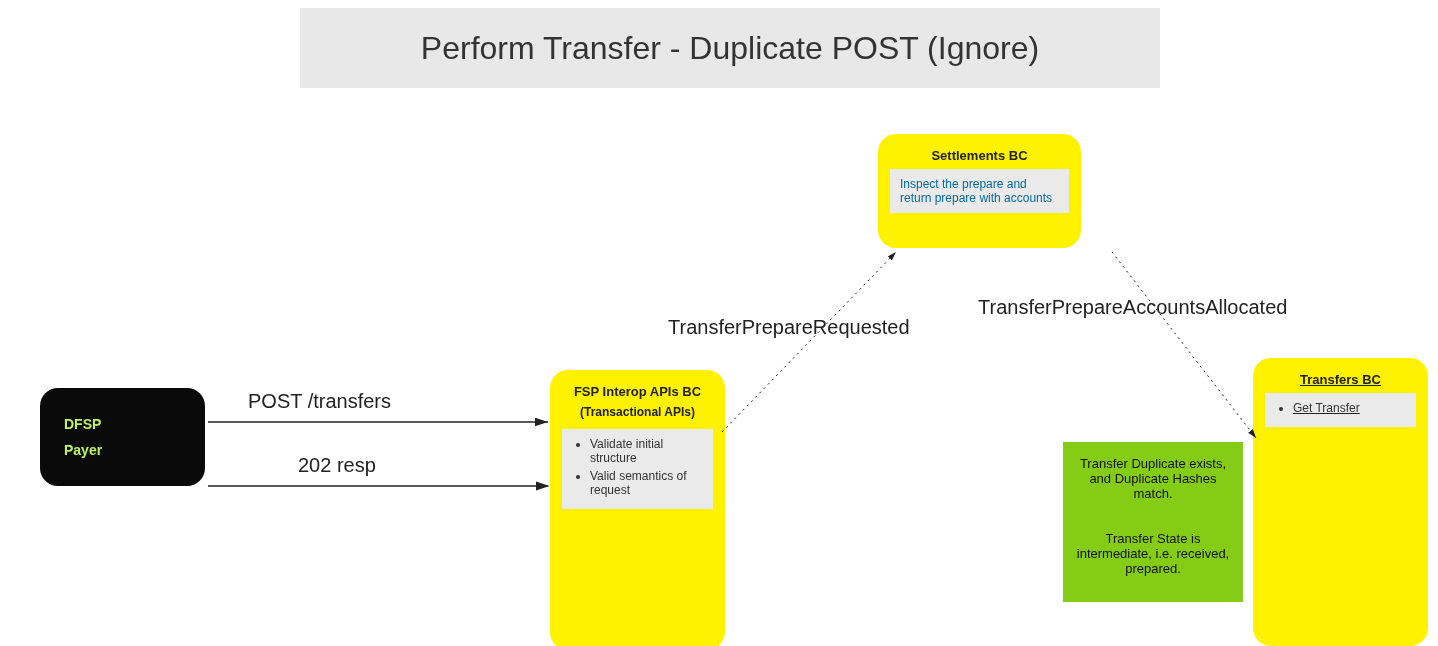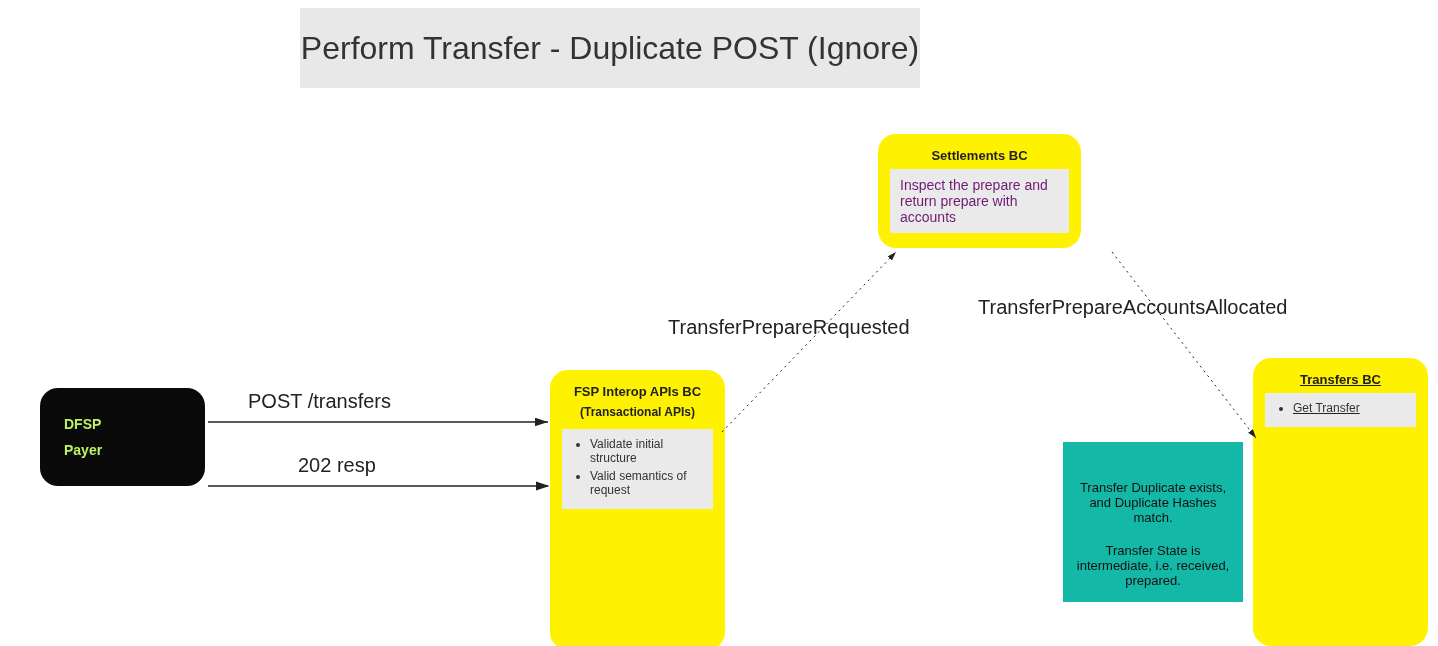--- a/index.html
+++ b/index.html
@@ -1,35 +1,35 @@
 <!DOCTYPE html>
 <html><head>
 <meta charset="utf-8">
 <style>
   * { box-sizing: border-box; margin: 0; padding: 0; }
   body { font-family: "Segoe UI", Arial, sans-serif; width: 1438px; height: 646px; position: relative; background: #fff; color: #222; }
-  .title-box { position: absolute; left: 300px; top: 8px; width: 620px; height: 80px; background: #e8e8e8; display: flex; align-items: center; justify-content: center; }
+  .title-box { position: absolute; left: 300px; top: 8px; width: 860px; height: 80px; background: #e8e8e8; display: flex; align-items: center; justify-content: center; }
   .title-box span { font-size: 32px; font-weight: 400; color: #333; }
 
   .dfsp-box { position: absolute; left: 40px; top: 388px; width: 165px; height: 98px; background: #0a0a0a; border-radius: 18px; color: #bef264; padding: 28px 24px; }
   .dfsp-box .line { font-size: 14px; font-weight: 600; margin-bottom: 10px; }
 
   .yellow-box { position: absolute; background: #fff200; border-radius: 18px; padding: 14px 12px; }
   .box-title { font-size: 13px; font-weight: 700; text-align: center; margin-bottom: 6px; }
   .box-subtitle { font-size: 12px; font-weight: 600; text-align: center; margin-bottom: 10px; }
   .inner { background: #eaeaea; padding: 8px 10px; font-size: 12px; color: #333; margin-bottom: 8px; }
   .inner ul { list-style: disc; padding-left: 18px; }
   .inner li { margin-bottom: 4px; }
-  .inner-plain { background: #eaeaea; padding: 8px 10px; font-size: 14px; color: #701a75; margin-bottom: 8px; }
+  .inner-plain { background: #eaeaea; padding: 8px 10px; font-size: 12px; color: #0369a1; margin-bottom: 8px; }
 
   #fsp-box { left: 550px; top: 370px; width: 175px; height: 280px; }
   #settlements-box { left: 878px; top: 134px; width: 203px; height: 114px; }
   #transfers-box { left: 1253px; top: 358px; width: 175px; height: 288px; text-decoration: underline; }
 
-  .green-box { position: absolute; left: 1063px; top: 442px; width: 180px; height: 160px; background: #14b8a6; color: #111; padding: 14px 12px; font-size: 13px; text-align: center; display:flex; flex-direction:column; justify-content:flex-end; gap:18px; }
+  .green-box { position: absolute; left: 1063px; top: 442px; width: 180px; height: 160px; background: #84cc16; color: #111; padding: 14px 12px; font-size: 13px; text-align: center; display:flex; flex-direction:column; justify-content:flex-start; gap:30px; }
 
   .arrow-label { position: absolute; font-size: 20px; color: #222; }
   #lbl-post { left: 248px; top: 390px; }
   #lbl-resp { left: 298px; top: 454px; }
   #lbl-prepare { left: 668px; top: 316px; }
   #lbl-alloc { left: 978px; top: 296px; }
 
   svg.lines { position: absolute; left: 0; top: 0; width: 1438px; height: 646px; pointer-events: none; }
 </style>
 </head>

